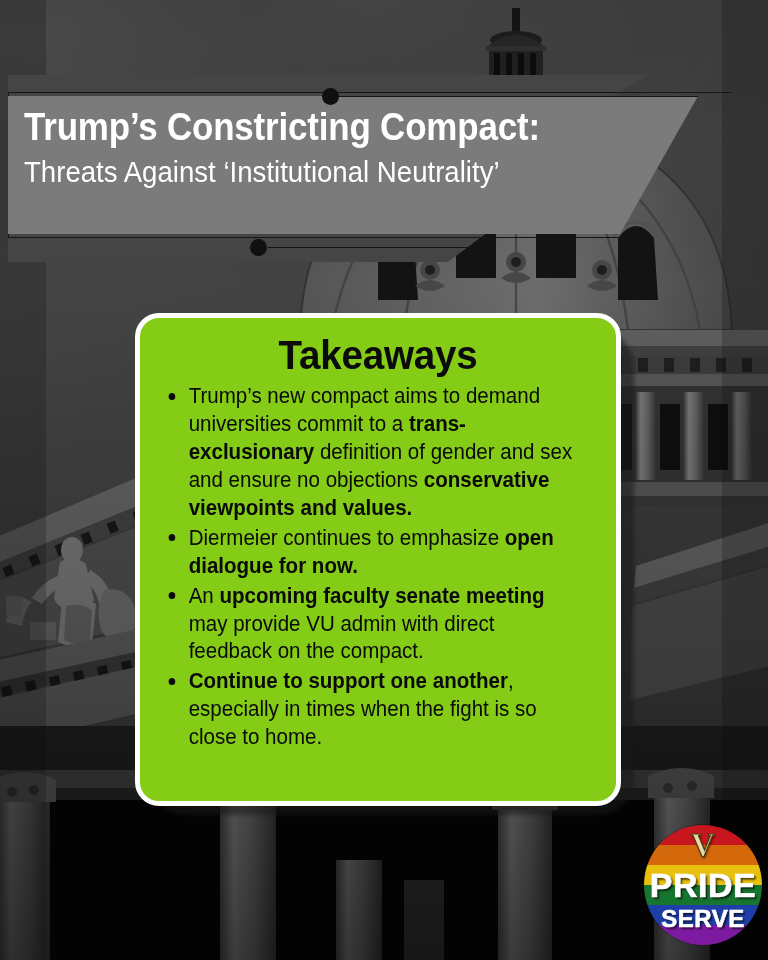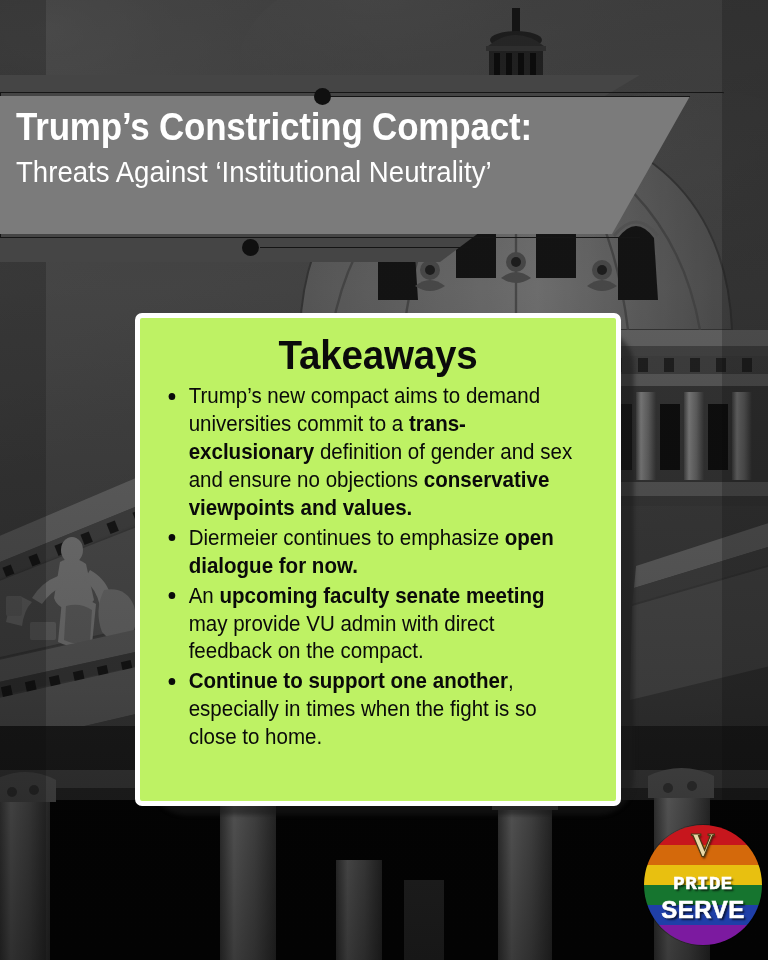--- a/index.html
+++ b/index.html
@@ -21,21 +21,21 @@
   
   #bg{ position:absolute; inset:0; filter:grayscale(1) brightness(.72) contrast(1.12); }
   #bg svg{ display:block; width:768px; height:960px; }
   #bg-dim{
     position:absolute; inset:0;
     background:linear-gradient(180deg, rgba(20,20,20,.30) 0%, rgba(20,20,20,.16) 30%, rgba(10,10,10,.34) 72%, rgba(5,5,5,.60) 100%);
     pointer-events:none;
   }
 
   
-  #banner{ position:absolute; left:0; top:75px; width:746px; height:190px; }
+  #banner{ position:absolute; left:8px; top:75px; width:746px; height:190px; }
 
   .band-dark{
     position:absolute; left:0; background:#454545;
   }
   .band-top{
     top:0; width:640px; height:24px;
     clip-path:polygon(0 0, 640px 0, 600px 24px, 0 24px);
   }
   .band-bot{
     top:157px; width:480px; height:30px;
@@ -82,23 +82,23 @@
   #card-shadow{
     position:absolute; left:150px; top:330px;
     width:484px; height:485px;
     background:rgba(25,25,25,.55);
     border-radius:36px;
     filter:blur(2px);
   }
   #card{
     position:absolute; left:135px; top:313px;
     width:486px; height:493px;
-    background:#bef264;
+    background:#84cc16;
     border:5px solid #ffffff;
-    border-radius:7px;
+    border-radius:24px;
     overflow:hidden;
   }
   #card-head{
     text-align:center;
     font-family:"Liberation Sans Narrow","Liberation Sans", sans-serif;
     font-weight:bold; font-size:41px; color:#0b0b0b;
     margin-top:14px; letter-spacing:-.2px;
     transform:scaleX(.94);
   }
   #bullets{ list-style:none; margin:4px 22px 0 20px; padding:0; }
@@ -137,21 +137,21 @@
     -webkit-text-stroke:1.2px #4a3a12;
     text-shadow:1px 2px 2px rgba(0,0,0,.55);
   }
   .logo-word{
     font-family:"Liberation Sans", sans-serif;
     font-weight:bold; color:#ffffff;
     -webkit-text-stroke:.6px #ffffff;
     text-shadow:2px 2px 2px rgba(0,0,0,.65);
     letter-spacing:.5px;
   }
-  #logo-pride{ font-size:19px; line-height:1.02; margin-top:13px;font-family:Liberation Mono, monospace; }
+  #logo-pride{ font-size:34px; line-height:1.02; margin-top:6px; }
   #logo-serve{ font-size:24px; line-height:1.02; margin-top:4px; }
 </style>
 </head>
 <body>
 
 <div id="poster">
 
   <div id="bg">
     <svg viewBox="0 0 768 960" xmlns="http://www.w3.org/2000/svg">
       <defs>

